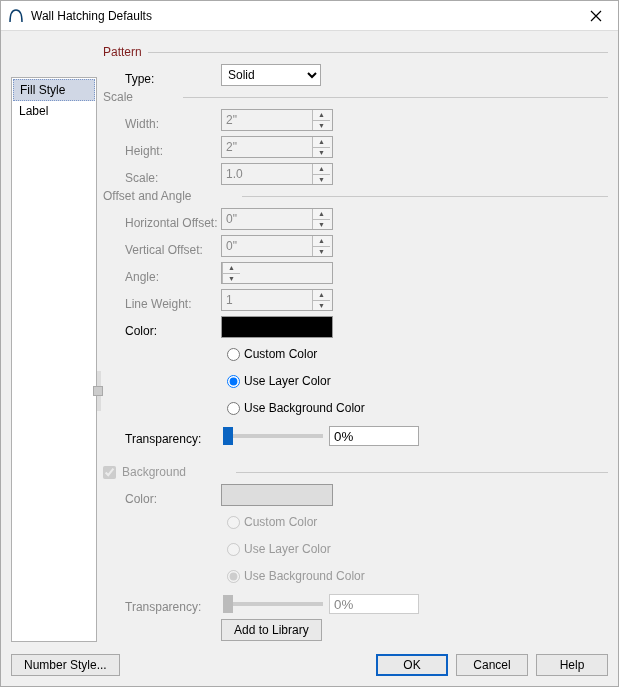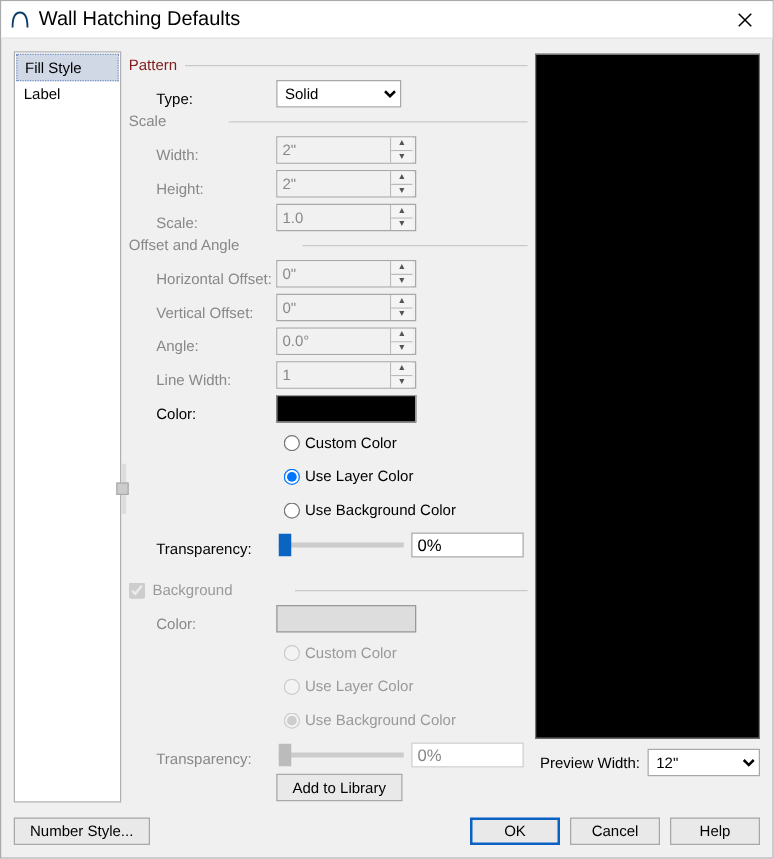--- a/index.html
+++ b/index.html
@@ -25,21 +25,21 @@
     height: 30px;
     background: #fff;
     border-bottom: 1px solid #ddd;
     padding: 0 0 0 8px;
   }
   .titlebar .icon {
     width: 16px;
     height: 16px;
     margin-right: 6px;
   }
-  .titlebar .title { flex: 1; font-size: 16px; }
+  .titlebar .title { flex: 1; font-size: 12px; }
   .titlebar .closebtn {
     width: 44px;
     height: 30px;
     display: flex;
     align-items: center;
     justify-content: center;
     cursor: pointer;
   }
   .body {
     flex: 1;
@@ -47,20 +47,21 @@
     padding: 10px 10px 6px 10px;
     gap: 6px;
   }
   .sidebar {
     width: 86px;
     border: 1px solid #b0b0b0;
     background: #fff;
     padding: 1px 1px;
     display: flex;
     flex-direction: column;
+    margin-top: 36px;
   }
   .tab {
     padding: 3px 6px;
     cursor: pointer;
   }
   .tab.active {
     background: #d0d7e5;
     border: 1px dotted #7a96c8;
   }
   .content {
@@ -355,31 +356,30 @@
                     <span class="sbtn">▲</span>
                     <span class="sbtn">▼</span>
                   </span>
               </span>
             </span>
           </div>
           <div class="row">
             <span class="lbl dis">Angle:</span>
             <span class="ctl">
               <span class="spinner dis">
-                <input disabled="" value="0.0°" style="">
-                <span class="sbtns">
-                    <span class="sbtn">▲</span>
-                    <span class="sbtn">▼</span>
-                  </span>
-              </span>
-            </span>
-          </div>
-
-          <div class="row">
-            <span class="lbl dis">Line Width:</span>
+                <span class="sbtns">
+                    <span class="sbtn">▲</span>
+                    <span class="sbtn">▼</span>
+                  </span>
+              </span>
+            </span>
+          </div>
+
+          <div class="row">
+            <span class="lbl dis">Line Weight:</span>
             <span class="ctl">
               <span class="spinner dis">
                 <input disabled="" value="1" style="">
                 <span class="sbtns">
                     <span class="sbtn">▲</span>
                     <span class="sbtn">▼</span>
                   </span>
               </span>
             </span>
           </div>
@@ -463,29 +463,20 @@
           </div>
           <div class="row">
             <span class="lbl"></span>
             <span class="ctl">
               <button class="btn" style="min-width:96px">Add to Library</button>
             </span>
           </div>
 
         </div>
 
-        <div class="preview-col">
-          <div class="preview"></div>
-          <div class="preview-width-row">
-            <span>Preview Width:</span>
-            <select style="width:90px">
-              <option>12"</option>
-            </select>
-          </div>
-        </div>
       </div>
     </div>
   </div>
 
   <div class="footer">
     <button class="btn" style="min-width:96px">Number Style...</button>
     <span class="spacer"></span>
     <button class="btn primary" style="min-width:72px">OK</button>
     <button class="btn" style="min-width:72px">Cancel</button>
     <button class="btn" style="min-width:72px">Help</button>

